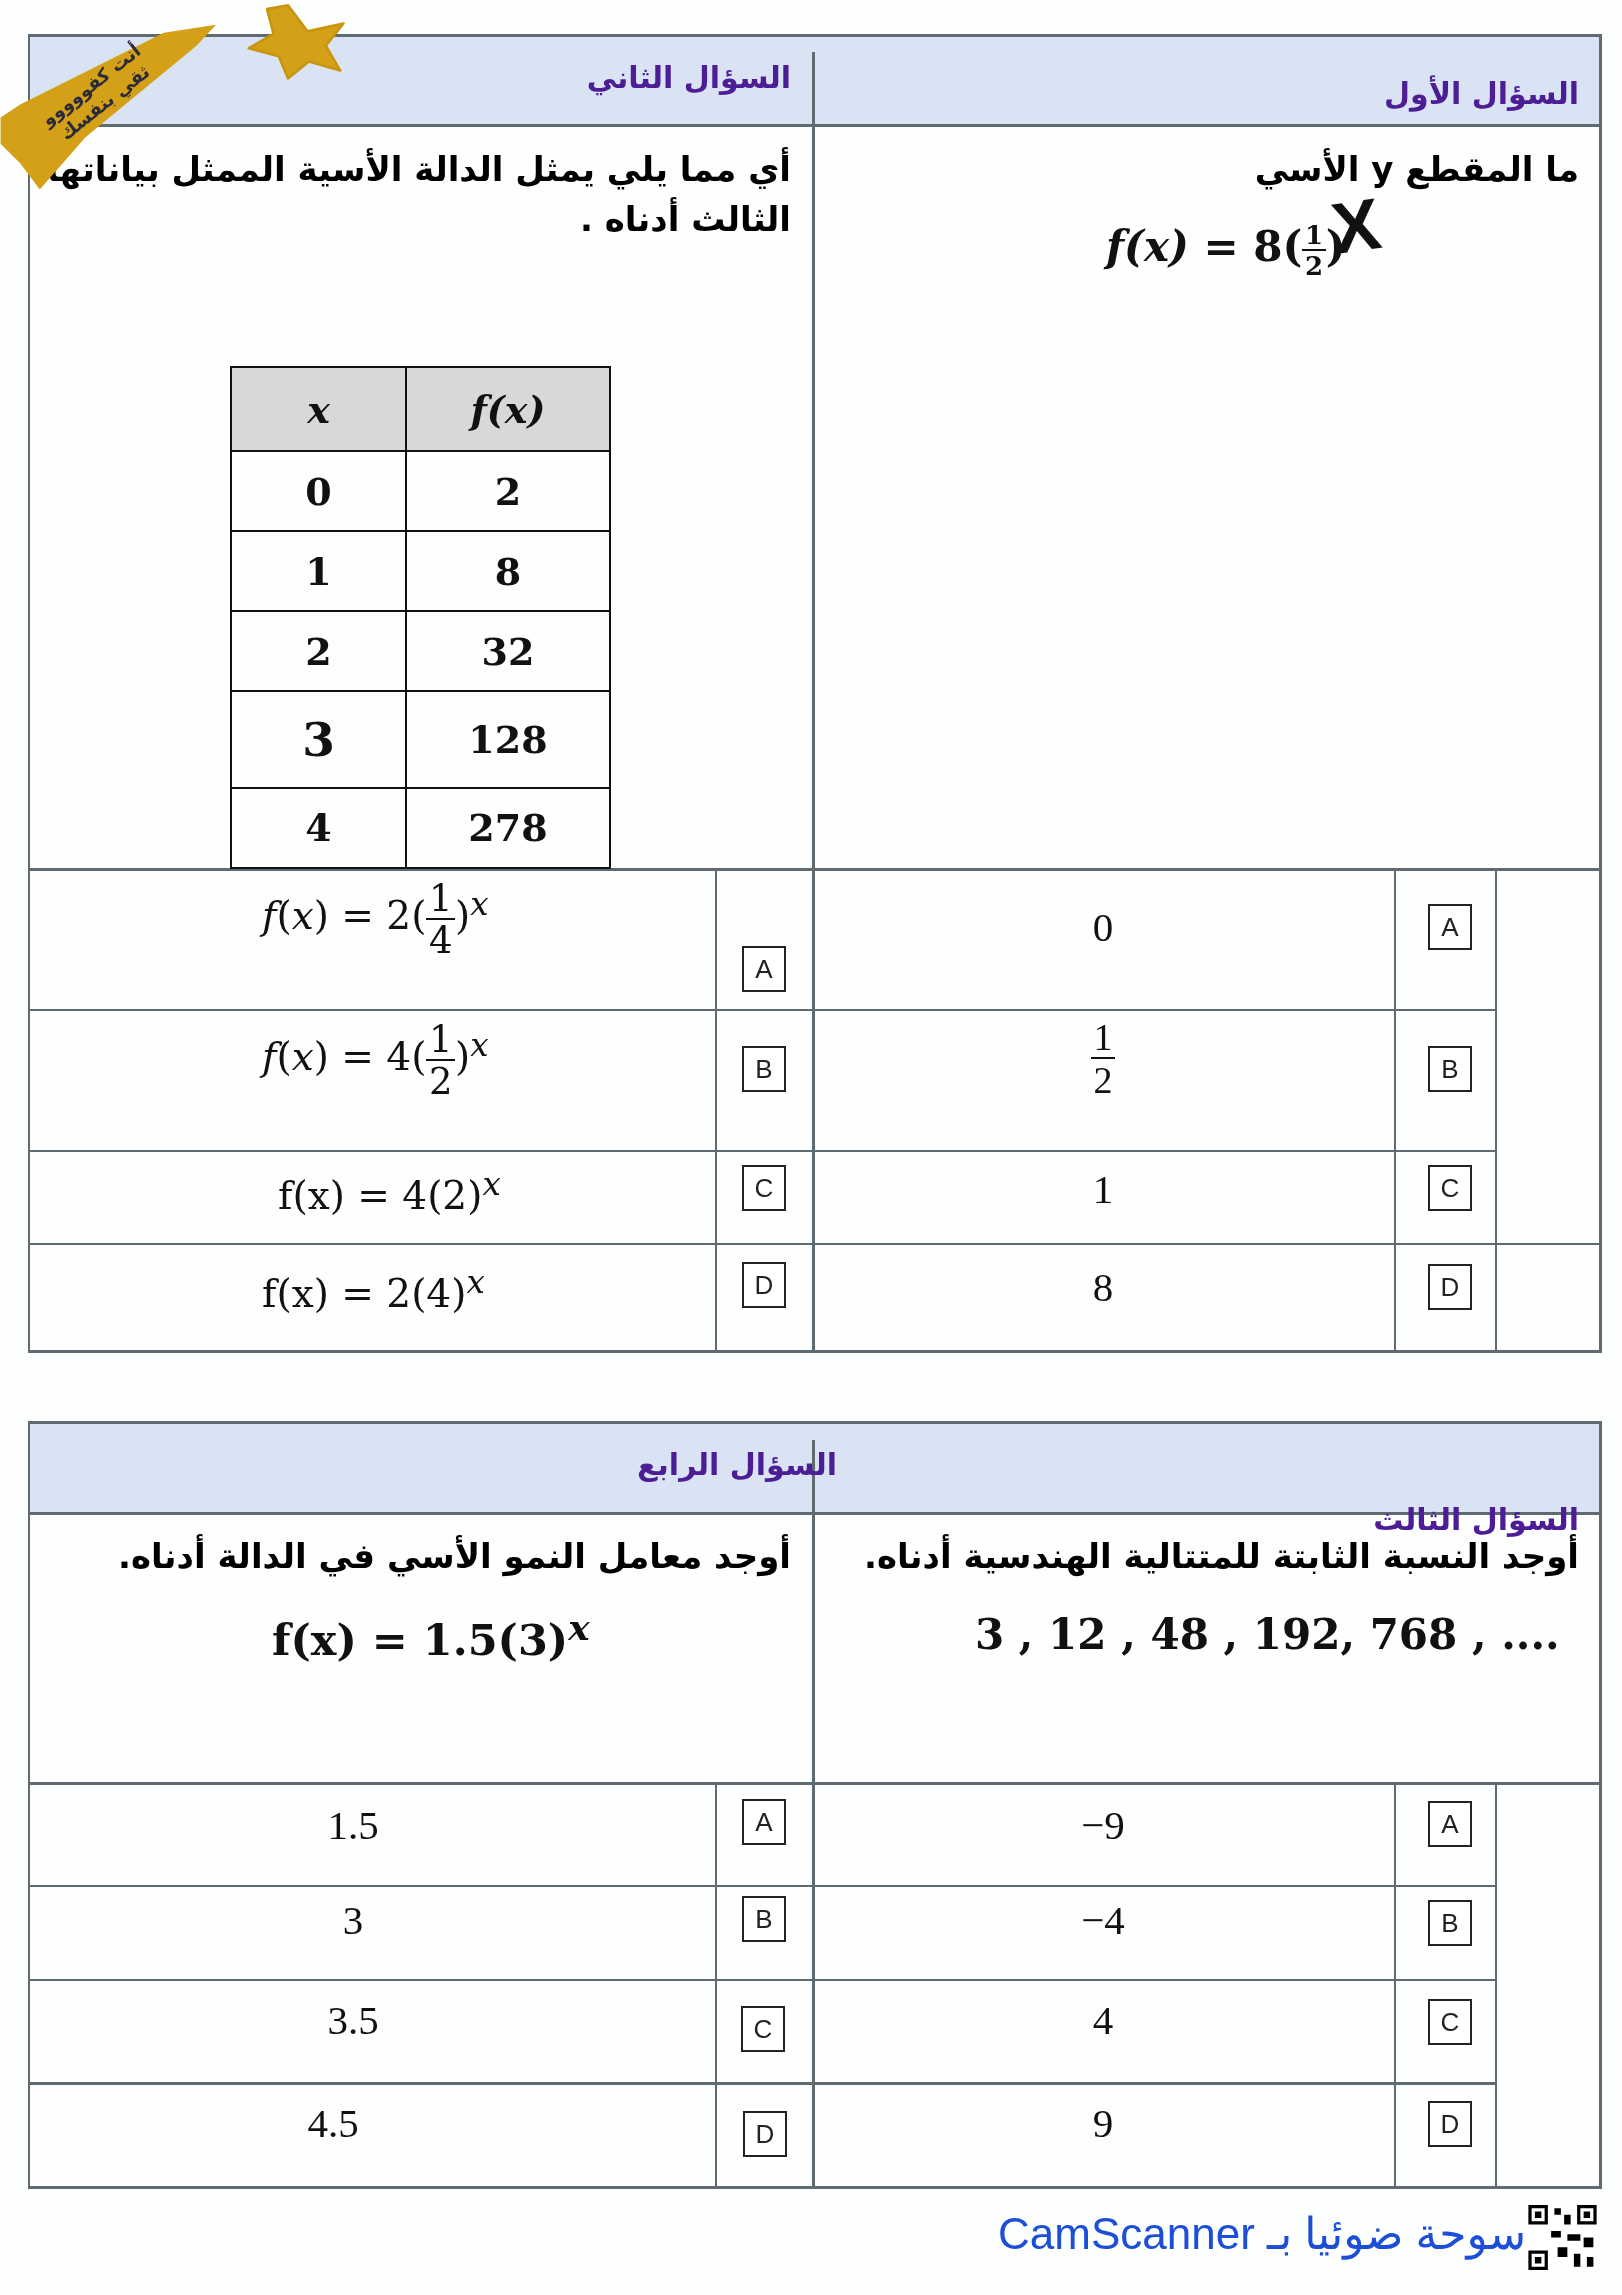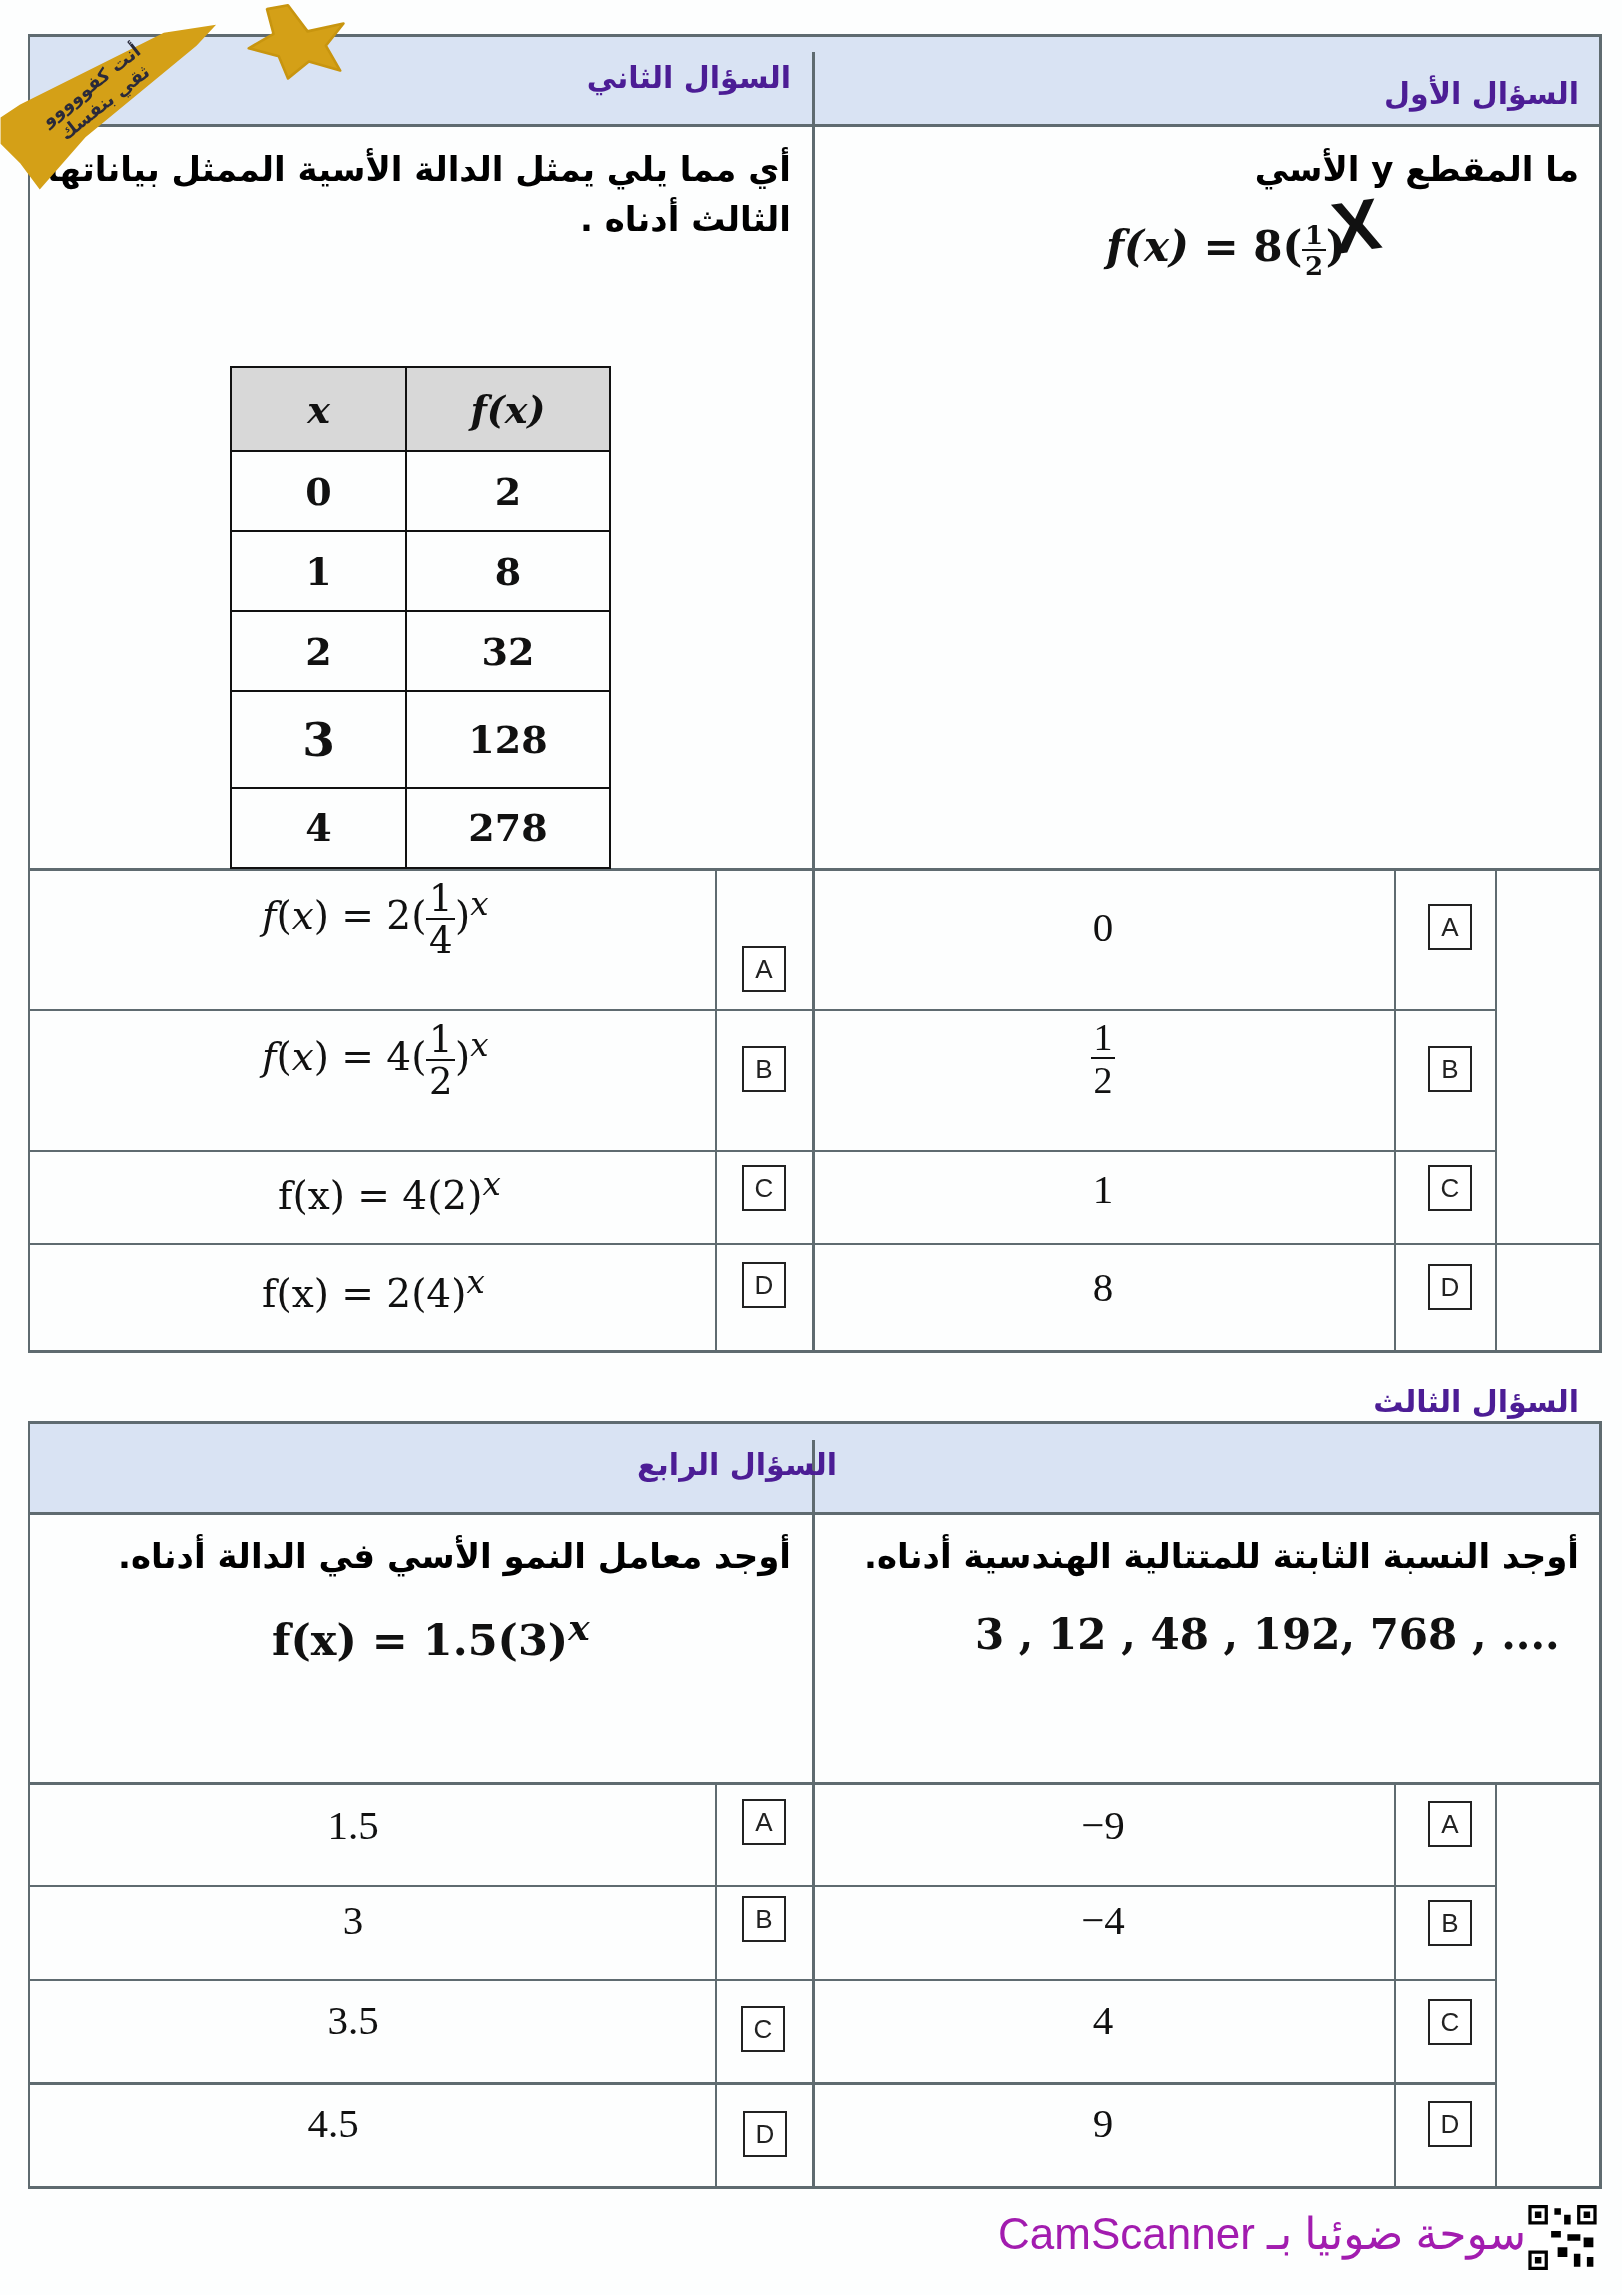--- a/index.html
+++ b/index.html
@@ -25,21 +25,21 @@
   }
   .frac { display: inline-flex; flex-direction: column; align-items: center; vertical-align: middle; line-height: 1; }
   .frac .n { border-bottom: 2.6px solid #111; padding: 0 2.6px 1.3px; }
   .frac .d { padding-top: 1.3px; }
   .dtable { border-collapse: collapse; }
   .dtable td, .dtable th {
     border: 2.6px solid #111; text-align: center;
     font-family: "DejaVu Serif", serif; font-weight: bold; font-size: 38px;
   }
   .dtable th { background: #d8d8d8; font-style: italic; }
-  .cam { font-family: "Liberation Sans", sans-serif; font-size: 44px; color: #a21caf; white-space: nowrap; }
+  .cam { font-family: "Liberation Sans", sans-serif; font-size: 44px; color: #1d4ed8; white-space: nowrap; }
 </style>
 </head>
 <body>
 
 <div>
 
   <div class="abs hdr" style="left:29px;top:35px;width:1571px;height:90px;"></div>
 
   <div class="abs border-line" style="left:29px;top:34px;width:1572px;height:3.3px;"></div>
   <div class="abs border-line" style="left:29px;top:124px;width:1572px;height:2.6px;"></div>
@@ -171,21 +171,21 @@
   <div class="abs hdr" style="left:29px;top:1423px;width:1571px;height:90px;"></div>
   <div class="abs border-line" style="left:29px;top:1421px;width:1572px;height:3.3px;"></div>
   <div class="abs border-line" style="left:29px;top:1512px;width:1572px;height:2.6px;"></div>
   <div class="abs border-line" style="left:27.5px;top:1421px;width:2.6px;height:768px;"></div>
   <div class="abs border-line" style="left:1599px;top:1421px;width:2.6px;height:768px;"></div>
   <div class="abs border-line" style="left:29px;top:2186px;width:1572px;height:3.3px;"></div>
   <div class="abs border-line" style="left:812px;top:1440px;width:2.6px;height:748px;"></div>
   <div class="abs border-line" style="left:29px;top:1782px;width:1572px;height:2.6px;"></div>
 
   <div class="abs ar hdr-title" style="right:785px;top:1447px;">السؤال الرابع</div>
-  <div class="abs ar hdr-title" style="right:43px;top:1384px;">السؤال الثالث</div>
+  <div class="abs ar hdr-title" style="right:43px;top:1502px;">السؤال الثالث</div>
 
   <div class="abs ar qtext" style="right:831px;top:1531px;">أوجد معامل النمو الأسي في الدالة أدناه.</div>
   <div class="abs math" style="left:272px;top:1606px;font-size:43px;font-weight:bold;">
     <span>f(x) = 1.5(3)</span><sup><i>x</i></sup>
   </div>
 
   <div class="abs ar qtext" style="right:43px;top:1531px;">أوجد النسبة الثابتة للمتتالية الهندسية أدناه.</div>
   <div class="abs math" style="left:975px;top:1610px;font-size:42px;font-weight:bold;">3 , 12 , 48 , 192, 768 , ....</div>
 
   <div class="abs border-line" style="left:715px;top:1785px;width:2px;height:402px;"></div>

